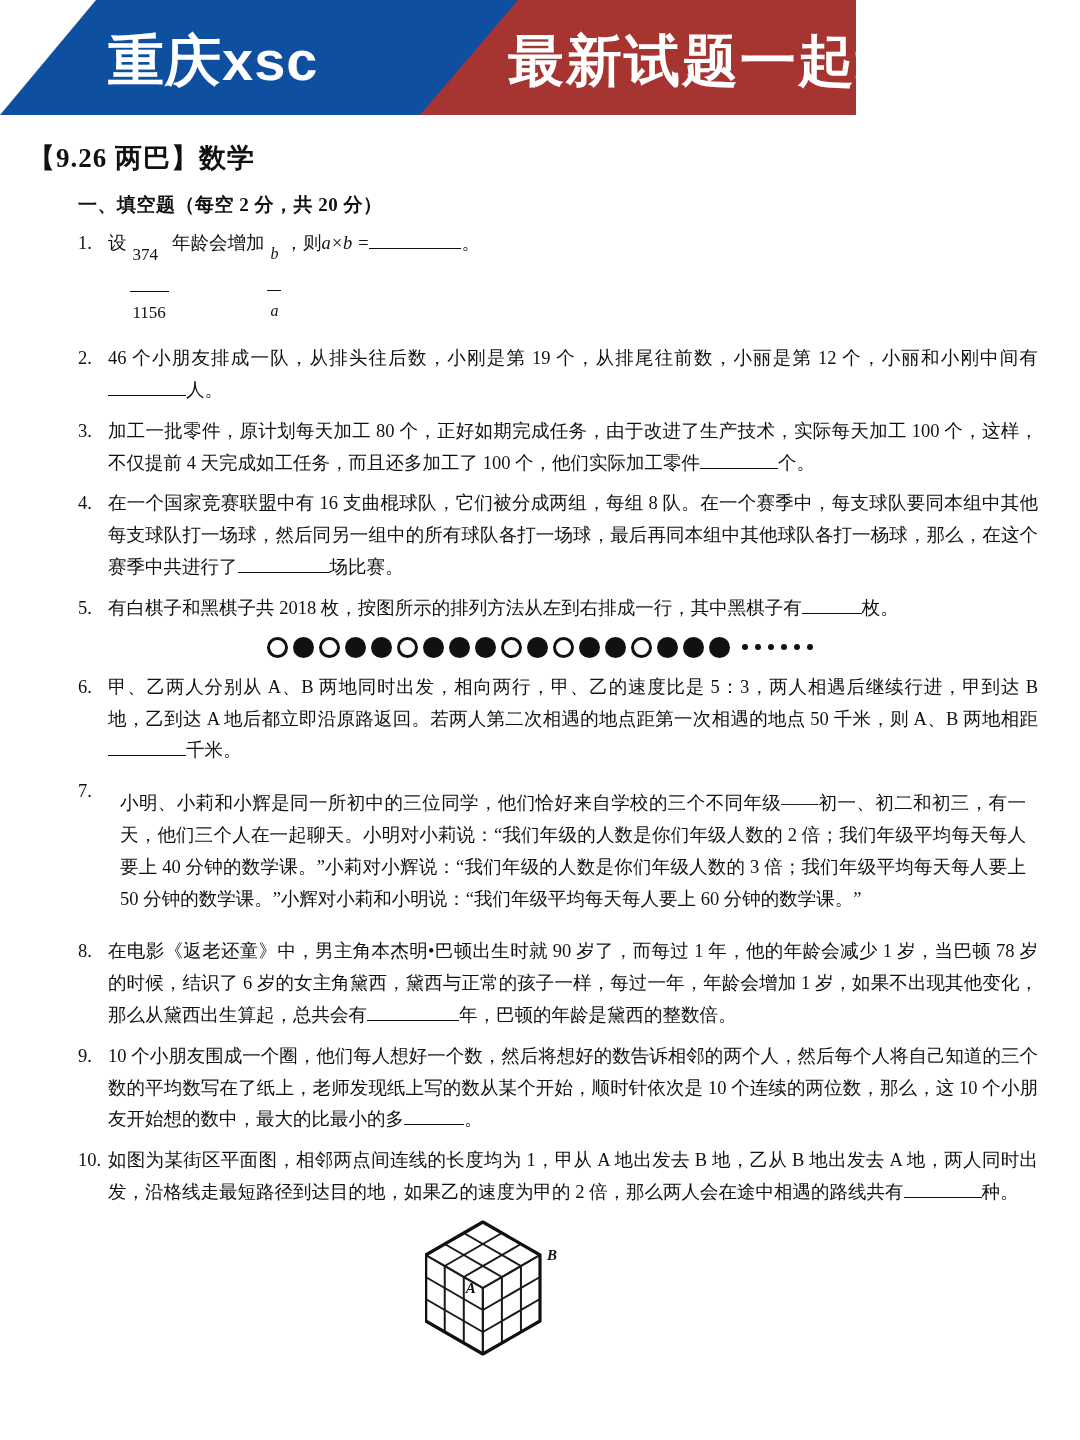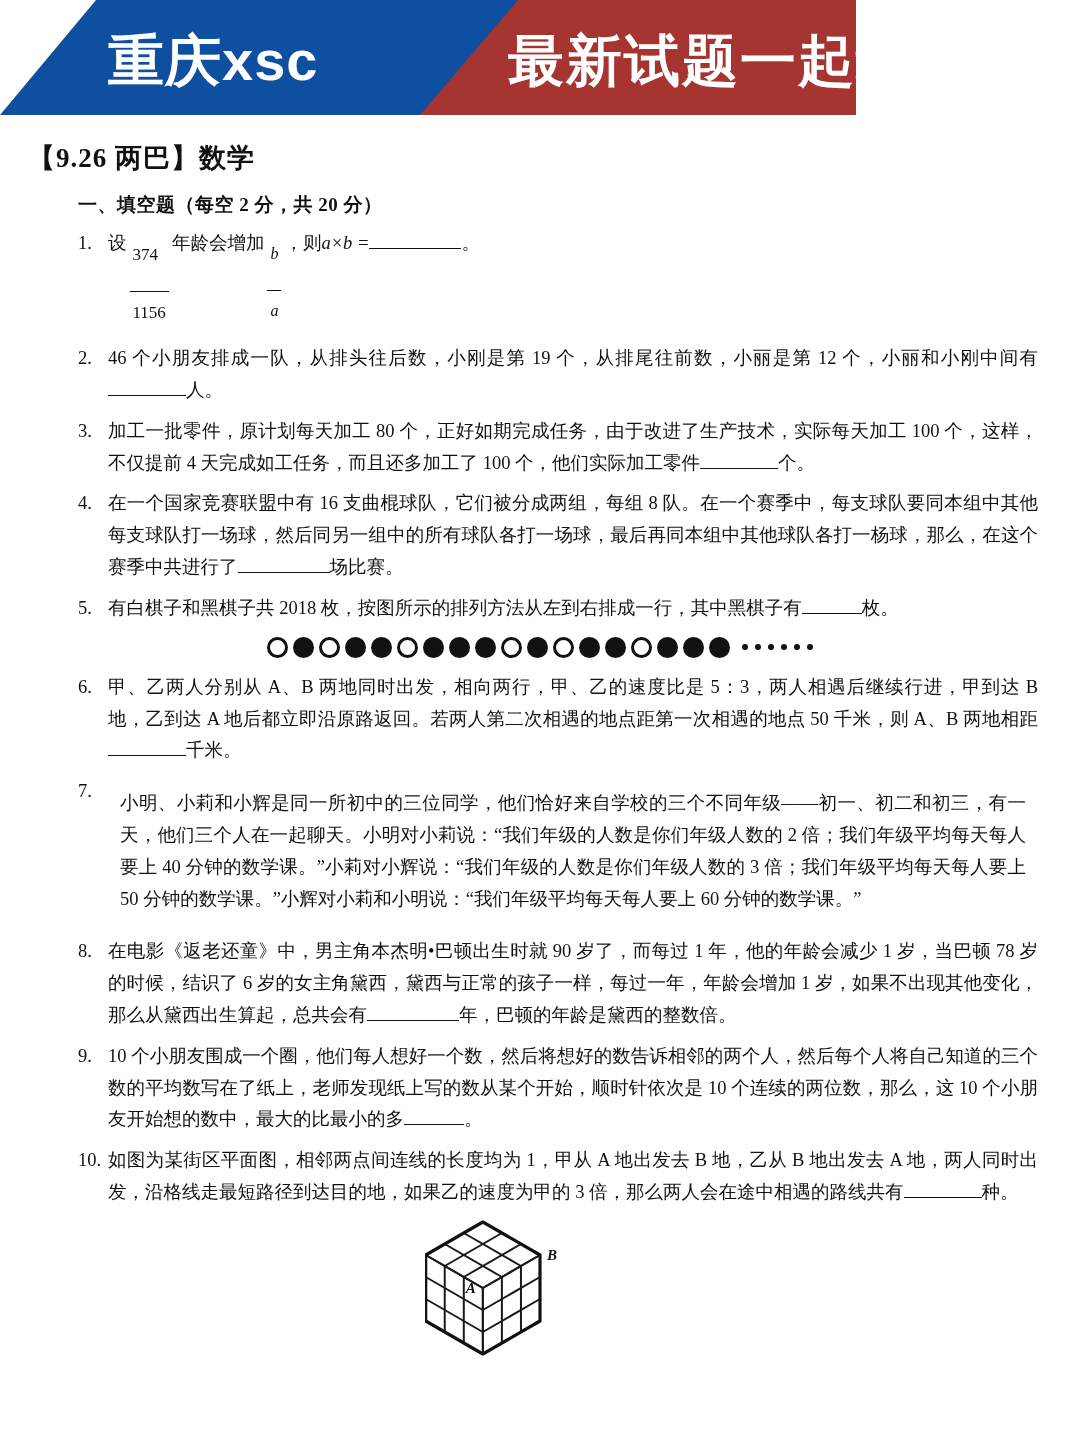--- a/index.html
+++ b/index.html
@@ -259,21 +259,21 @@
     <div class="q">
       <span class="q-num">9.</span>
       <div class="q-body">
         <span>10 个小朋友围成一个圈，他们每人想好一个数，然后将想好的数告诉相邻的两个人，然后每个人将自己知道的三个数的平均数写在了纸上，老师发现纸上写的数从某个开始，顺时针依次是 10 个连续的两位数，那么，这 10 个小朋友开始想的数中，最大的比最小的多</span><span class="blank w1"></span><span>。</span>
       </div>
     </div>
 
     <div class="q">
       <span class="q-num">10.</span>
       <div class="q-body">
-        <span>如图为某街区平面图，相邻两点间连线的长度均为 1，甲从 A 地出发去 B 地，乙从 B 地出发去 A 地，两人同时出发，沿格线走最短路径到达目的地，如果乙的速度为甲的 3 倍，那么两人会在途中相遇的路线共有</span><span class="blank w2"></span><span>种。</span>
+        <span>如图为某街区平面图，相邻两点间连线的长度均为 1，甲从 A 地出发去 B 地，乙从 B 地出发去 A 地，两人同时出发，沿格线走最短路径到达目的地，如果乙的速度为甲的 2 倍，那么两人会在途中相遇的路线共有</span><span class="blank w2"></span><span>种。</span>
       </div>
     </div>
 
   </div>
 
   <div class="figure-wrap">
     <svg id="cubeSvg" width="230" height="140" viewBox="0 0 230 140" xmlns="http://www.w3.org/2000/svg">
         <line x1="57.84" y1="70.00" x2="0.69" y2="37.00" stroke="#1a1a1a" stroke-width="2" stroke-linecap="round"></line>
         <line x1="57.84" y1="70.00" x2="115.00" y2="37.00" stroke="#1a1a1a" stroke-width="2" stroke-linecap="round"></line>
         <line x1="76.90" y1="59.00" x2="19.74" y2="26.00" stroke="#1a1a1a" stroke-width="2" stroke-linecap="round"></line>

